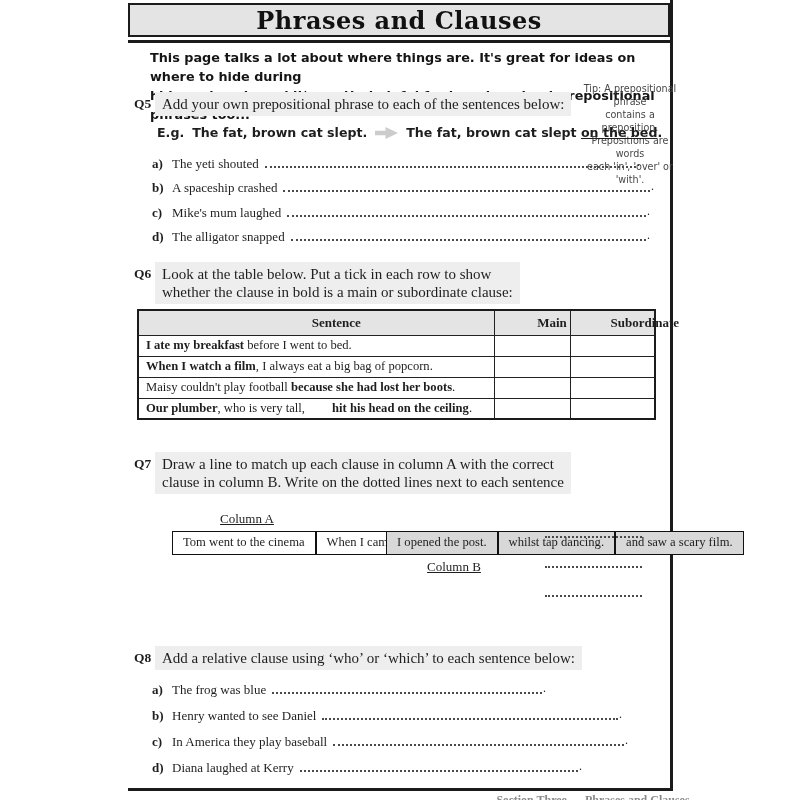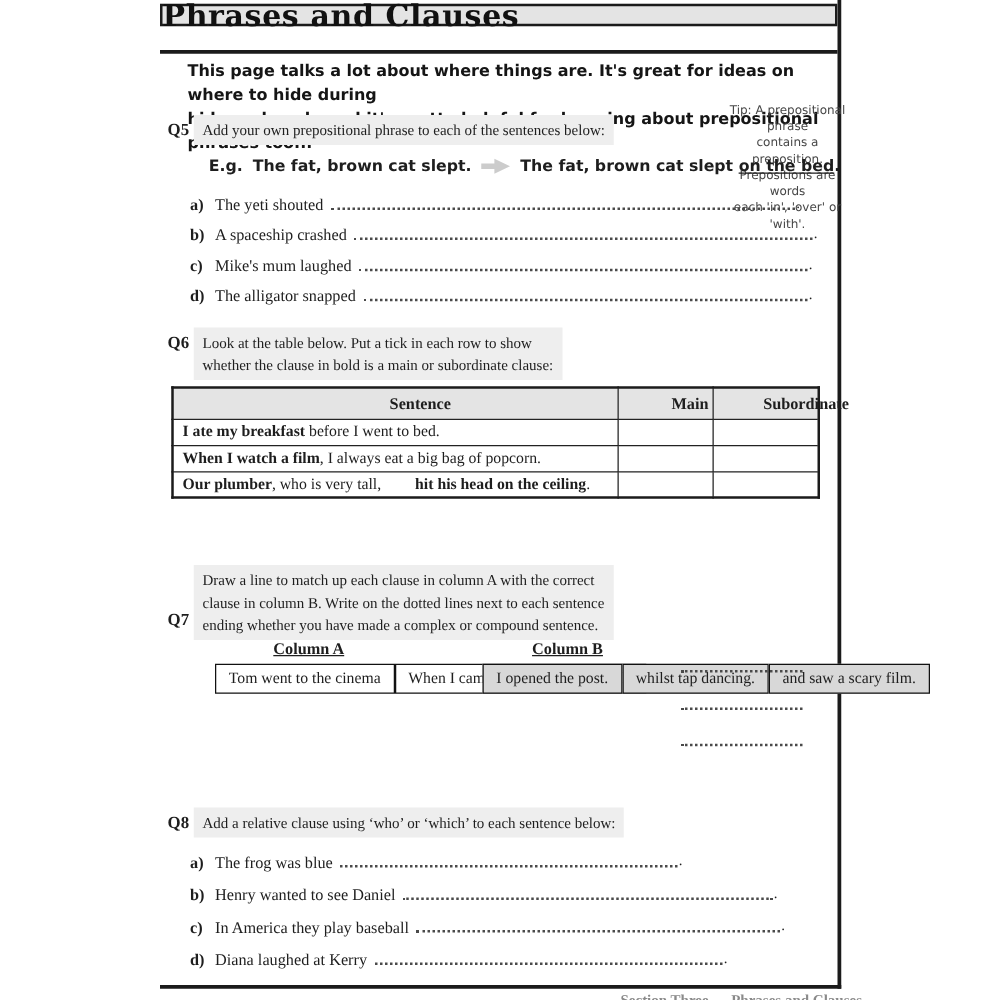--- a/index.html
+++ b/index.html
@@ -2,43 +2,43 @@
 <html><head>
 <meta charset="utf-8">
 <style>
   * { margin:0; padding:0; box-sizing:border-box; }
   html,body { width:800px; height:800px; overflow:hidden; background:#ffffff;
               font-family:"Liberation Serif", serif; color:#1e1e1e; }
   .page { position:absolute; left:128px; top:0; width:545px; height:791px;
           background:#ffffff; border-right:3px solid #1b1b1b; border-bottom:3px solid #1b1b1b; }
 
   
-  .title-box { position:absolute; top:3px; left:0px; width:542px; height:18px;
+  .title-box { position:absolute; top:3px; left:0px; width:542px; height:34px;
                background:#e4e4e4; border:2.5px solid #1b1b1b;
-               display:flex; align-items:center; }
+               display:flex; align-items:center; justify-content:center; }
   .title-box h1 { font-family:"DejaVu Serif", serif; font-weight:bold; font-size:24px;
                   letter-spacing:0.5px; color:#111; }
   .top-rule { position:absolute; top:40px; left:0; width:542px; height:2.5px; background:#1b1b1b; }
 
   
   .intro { position:absolute; top:48px; left:22px; width:505px;
            font-family:"DejaVu Sans", sans-serif; font-weight:bold; font-size:12.8px;
            line-height:19px; color:#151515; }
 
   
   .tip { position:absolute; top:82px; left:455px; width:94px; text-align:center;
          font-family:"DejaVu Sans", sans-serif; font-size:9.6px; line-height:13px; color:#474747; }
 
   
   .qlabel { position:absolute; left:6px; font-weight:bold; font-size:13.5px; }
   .instr { position:absolute; left:27px; background:#eeeeee; padding:3px 7px 3px 7px;
-           font-size:12px; line-height:18px; }
-
-  
-  .eg-line { position:absolute; top:125px; left:39px; display:flex; align-items:center;
+           font-size:15px; line-height:18px; }
+
+  
+  .eg-line { position:absolute; top:125px; left:29px; display:flex; align-items:center;
              font-family:"DejaVu Sans", sans-serif; font-weight:bold; font-size:12.6px; white-space:nowrap; }
   .eg-line .eg-prefix { margin-right:8px; }
   .eg-line .arrow { margin:0 7px; display:flex; align-items:center; }
 
   
   .items { position:absolute; left:24px; }
   .item { display:flex; align-items:flex-end; height:24.5px; font-size:13px; white-space:nowrap; }
   .item .letter { font-weight:bold; width:20px; }
   .item .dots { flex:1; border-bottom:2px dotted #4a4a4a; margin:0 1px 4px 6px; }
   .item .fullstop { margin-bottom:2px; font-size:12px; }
@@ -58,24 +58,24 @@
   .clause-table { position:absolute; top:309px; left:9px; border-collapse:collapse;
                   width:517px; table-layout:fixed; }
   .clause-table th, .clause-table td { border:1.5px solid #222;padding-left:40px; }
   .clause-table { border:2.5px solid #1b1b1b; }
   .clause-table th { background:#e4e4e4; height:25px; font-size:13px; font-weight:bold; text-align:center; }
   .clause-table td { height:21px; font-size:12.6px; padding:0 0 0 7px; white-space:nowrap; overflow:hidden; }
   .clause-table td.tick { padding:0; }
   .col-sentence { width:356px; } .col-main { width:76px; } .col-sub { width:85px; }
 
   
-  .col-header { position:absolute; top:511px; font-size:13px; font-weight:bold;
+  .col-header { position:absolute; top:511px; font-size:13px; font-weight:normal;
                 text-decoration:underline; text-align:center; }
   #colA-header { left:44px; width:150px; }
-  #colB-header { left:264px; width:124px; }
+  #colB-header { left:264px; width:124px;margin-top:48px; }
   .match-col { position:absolute; display:flex; flex-direction:row; }
   #colA { top:531px; left:44px; align-items:flex-start; }
   #colB { top:531px; left:258px; width:136px; align-items:center; }
   .match-box { border:1.5px solid #111; background:#fff; padding:3px 10px 4px 10px;
                font-size:12.6px; margin-bottom:5.5px; white-space:nowrap; }
   #colB .match-box { background:#d8d8d8; }
   .match-dots { position:absolute; left:417px; width:97px; border-bottom:2px dotted #4a4a4a; }
 
   
   .footer { position:absolute; top:793px; left:468px; width:250px; text-align:center;
@@ -166,32 +166,36 @@
       <td><span style="font-weight: bold; text-align: right;">I ate my breakfast</span><span> before I went to bed.</span></td>
       <td class="tick"></td>
       <td class="tick"></td>
     </tr>
     <tr>
       <td><span style="font-weight: bold;">When I watch a film</span><span>, I always eat a big bag of popcorn.</span></td>
       <td class="tick"></td>
       <td class="tick"></td>
     </tr>
     <tr>
+      <td><span>Maisy couldn't play football </span><span style="font-weight: bold;">because she had lost her boots</span><span>.</span></td>
+      <td class="tick"></td>
+      <td class="tick"></td>
+    </tr>
+    <tr>
       <td><span style="font-weight: bold;">Our plumber</span><span>, who is very tall, </span><span style="font-weight: bold; margin-left: 24px;">hit his head on the ceiling</span><span>.</span></td>
       <td class="tick"></td>
       <td class="tick"></td>
     </tr>
   </tbody>
     </table>
 
-  <div class="qlabel" style="top:456px;margin-top:32px;">Q7</div>
+  <div class="qlabel" style="top:456px;">Q7</div>
   <div class="instr" style="top:452px;">
     <div>Draw a line to match up each clause in column A with the correct</div>
     <div>clause in column B.  Write on the dotted lines next to each sentence</div>
-    <div>ending whether you have made a complex or compound sentence.</div>
   </div>
 
   <div class="col-header" id="colA-header">Column A</div>
   <div class="col-header" id="colB-header">Column B</div>
 
   <div class="match-col" id="colA">
     <div class="match-box">Tom went to the cinema</div>
     <div class="match-box">When I came home</div>
     <div class="match-box">I can juggle</div>
   </div>

